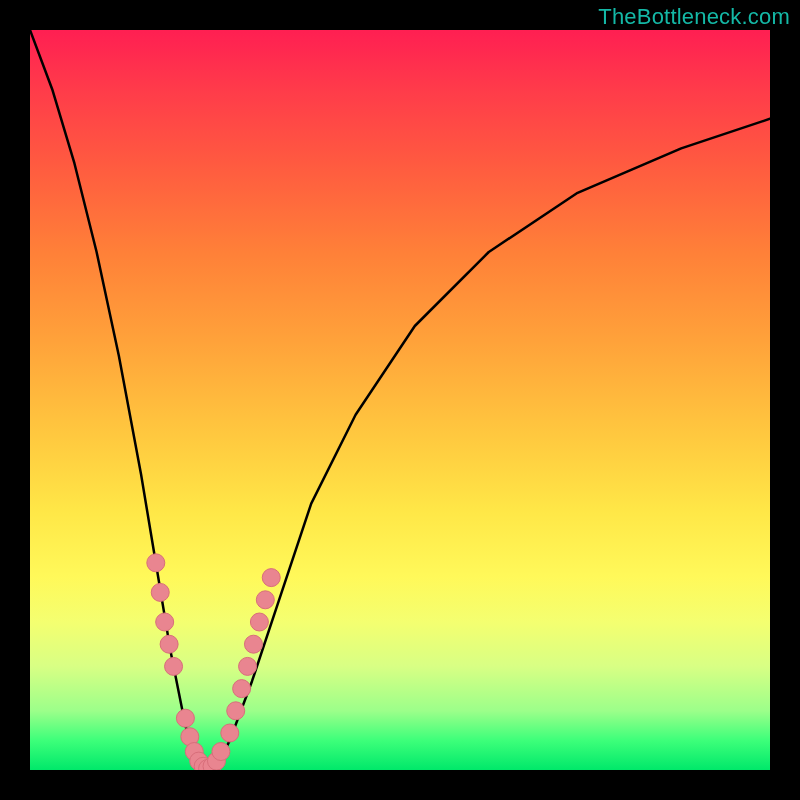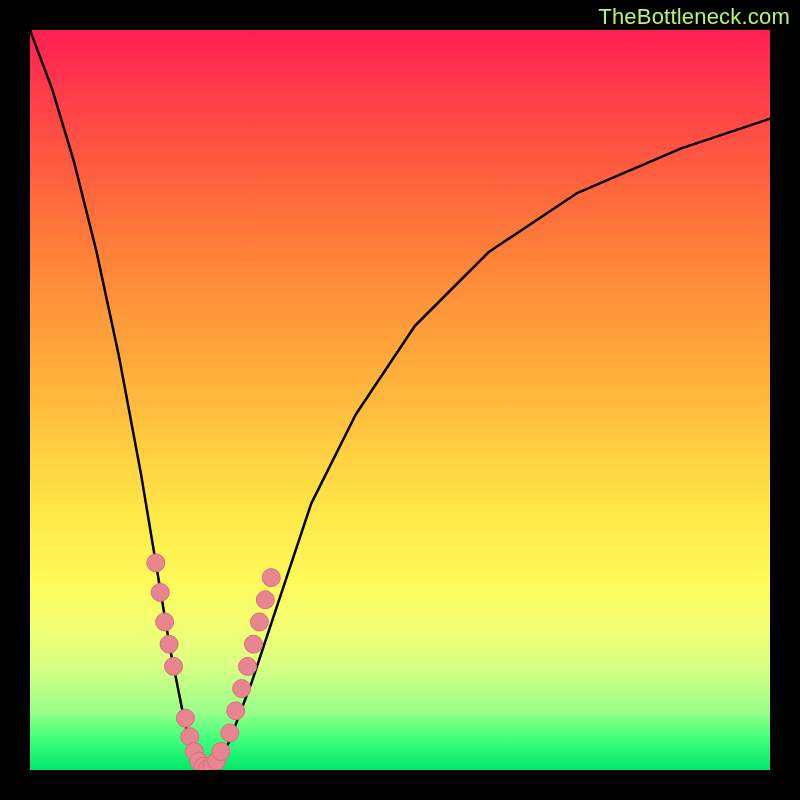--- a/index.html
+++ b/index.html
@@ -40,21 +40,21 @@
       #d8ff84 86%,
       #9cff8a 92%,
       #3dff7a 96%,
       #00e86a 100%
     );
   }
   .watermark {
     position: absolute;
     top: 4px;
     right: 10px;
-    color: #bef264;
+    color: #14b8a6;
     font-size: 22px;
     font-weight: 500;
     letter-spacing: 0.2px;
     user-select: none;
   }
   svg.curve {
     position: absolute;
     left: 0;
     top: 0;
     width: 740px;

